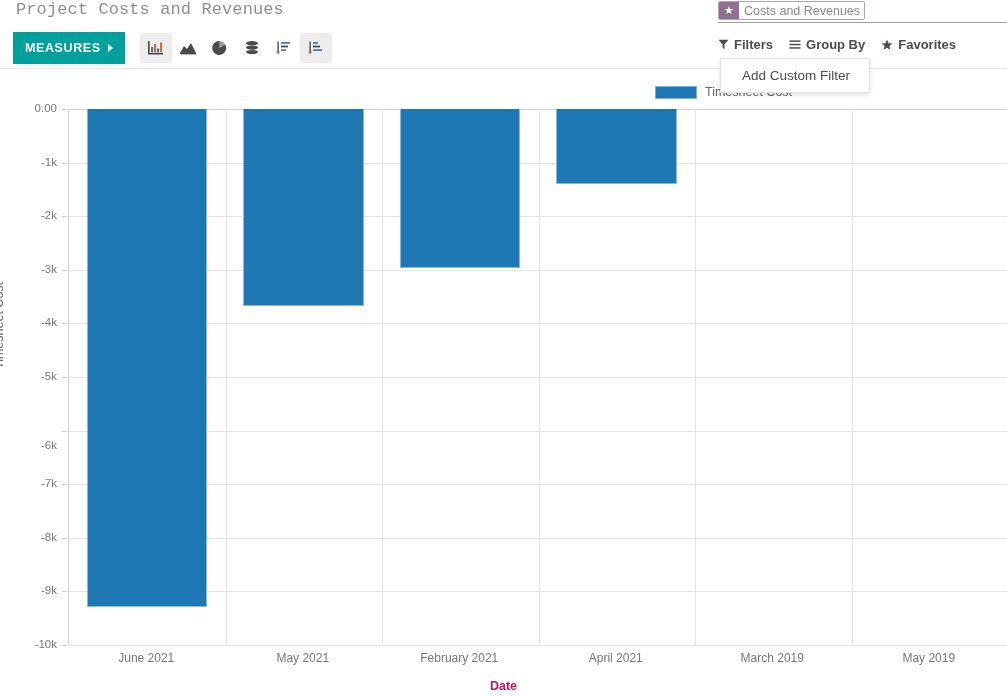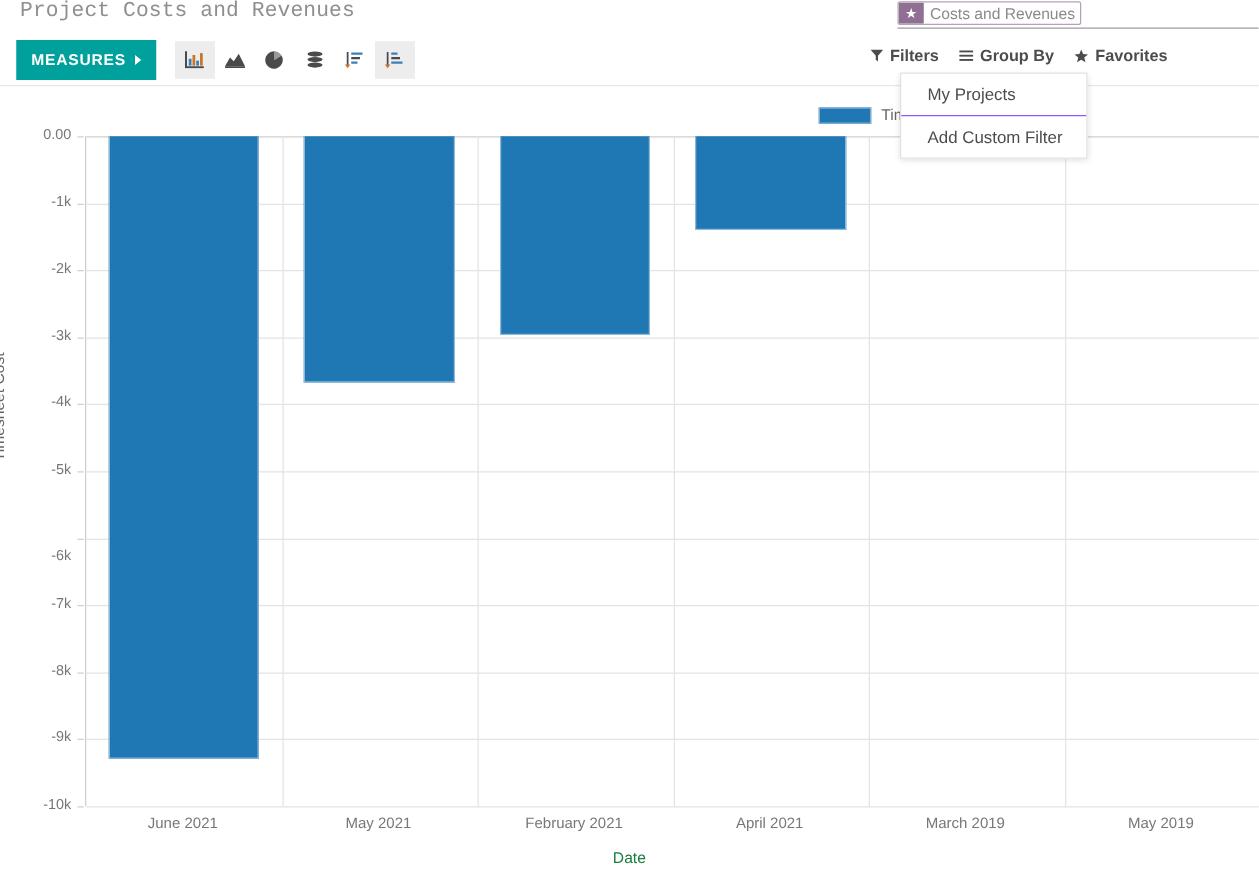--- a/index.html
+++ b/index.html
@@ -66,21 +66,21 @@
   }
   .search-input {
     flex: 1; border: none; outline: none; background: transparent;
     font-size: 13px; color: #333; padding-left: 5px;
     border-left: 1px solid #d2d2d2; margin: 2px 0 1px 2px;
     font-family: "Liberation Sans", sans-serif;
   }
   .search-input::placeholder { color: #b9b9b9; }
 
   .filter-row {
-    position: absolute; left: 696px; top: 37px; width: 289px;
+    position: absolute; left: 718px; top: 37px; width: 289px;
     display: flex; align-items: flex-start; gap: 16px;
     font-size: 13px; color: #4c4c4c;
   }
   .fitem { display: flex; align-items: center; gap: 5px; cursor: pointer; white-space: nowrap; }
   .fitem .lbl { font-weight: bold; }
 
   
   .dropdown {
     position: absolute; left: 720px; top: 58px; width: 150px;
     background: #fff; border: 1px solid #e2e2e2;
@@ -127,21 +127,21 @@
 
   .bar { position: absolute; background: #1f77b4; border: 1px solid #8bb8d8; border-top: none; }
 
   .xlabels { position: absolute; left: 68px; top: 582px; width: 939px; height: 20px; }
   .xlab {
     position: absolute; text-align: center; font-size: 12px; color: #777;
     white-space: nowrap; transform: translateX(-50%);
   }
   .xtitle {
     position: absolute; left: 0; top: 610px; width: 1007px;
-    text-align: center; font-size: 12.5px; color: #15803d;
+    text-align: center; font-size: 12.5px; color: #be185d; font-weight: bold;
   }
 </style>
 </head>
 <body>
 
 <div id="app">
 
   <div class="cp">
 
     <div class="breadcrumb">Project Costs and Revenues</div>
@@ -235,21 +235,20 @@
       </div>
       <div class="fitem">
         <svg width="12" height="12" viewBox="0 0 12 12">
           <path d="M6 0.6 L7.5 4.2 L11.4 4.5 L8.4 7 L9.4 10.8 L6 8.7 L2.6 10.8 L3.6 7 L0.6 4.5 L4.5 4.2 Z" fill="#4c4c4c"></path>
         </svg>
         <span class="lbl">Favorites</span>
       </div>
     </div>
 
     <div class="dropdown">
-      <div class="dd-item">My Projects</div>
       <div class="dd-item">Add Custom Filter</div>
     </div>
   </div>
 
   <div class="chart">
 
     <div class="legend">
       <span class="legend-swatch"></span>
       <span class="legend-txt">Timesheet Cost</span>
     </div>

